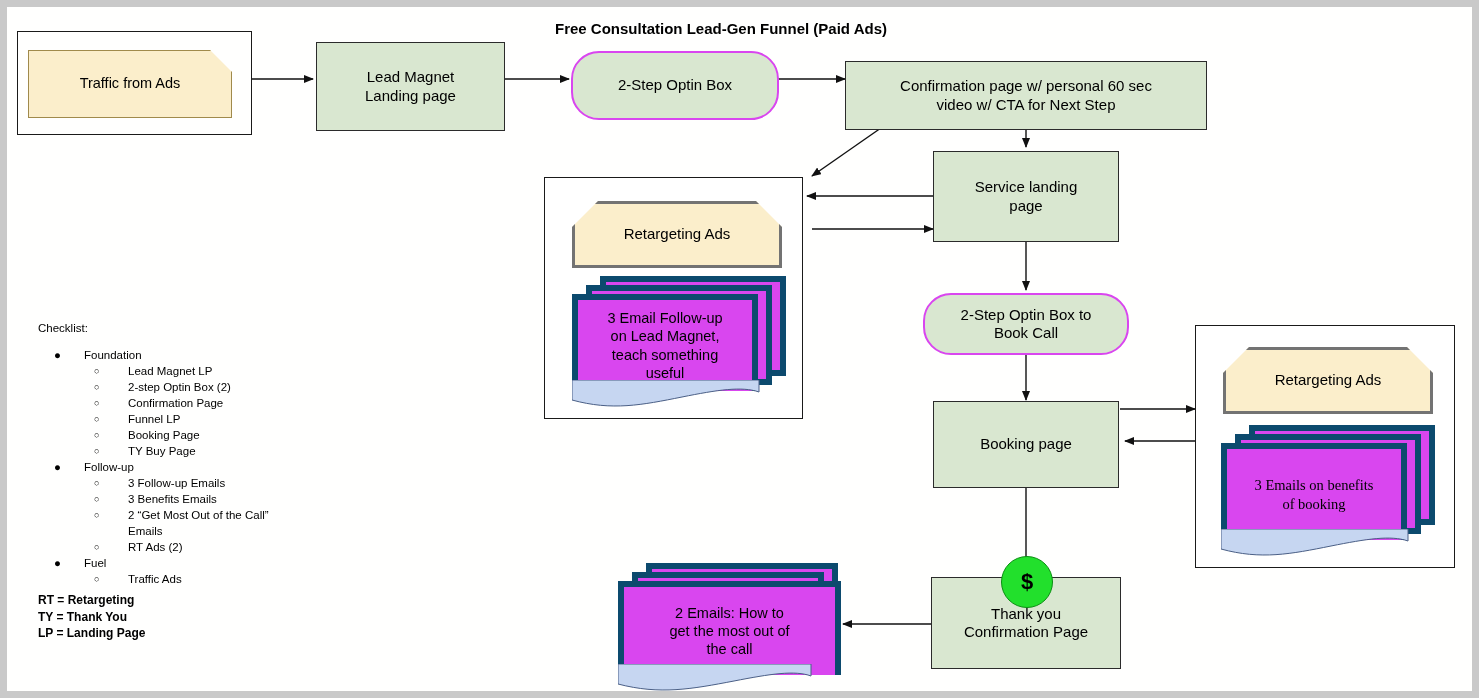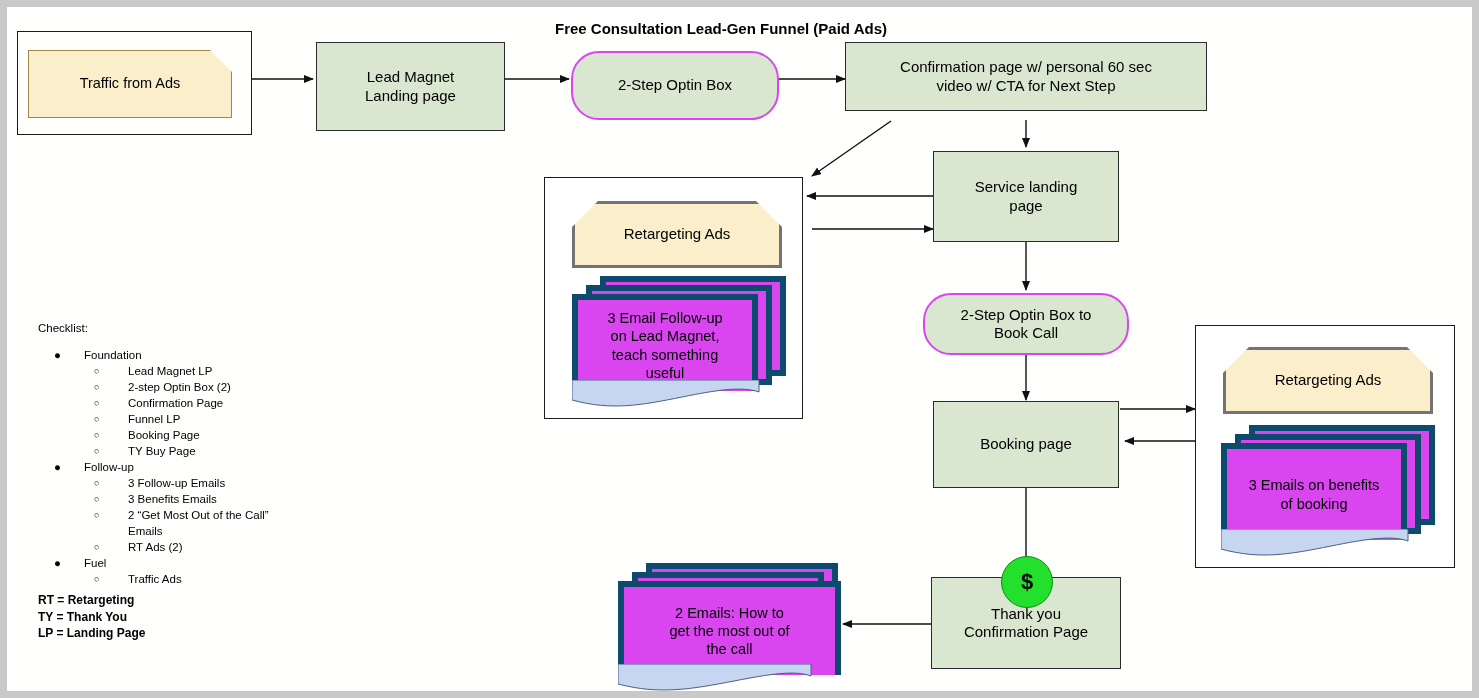--- a/index.html
+++ b/index.html
@@ -182,21 +182,21 @@
   <div class="title" style="left:548px; top:13px; font-size:15px;">Free Consultation Lead-Gen Funnel (Paid Ads)</div>
 
   <div class="node plainbox" style="left:10px; top:24px; width:235px; height:104px;"></div>
   <div class="node rect" style="left:309px; top:35px; width:189px; height:89px; font-size:15px;">Lead Magnet
 Landing page</div>
 
   <div class="node tag" style="left:21px; top:43px; width:204px; height:68px; font-size:14.5px;">Traffic from Ads</div>
 
   <div class="node round" style="left:564px; top:44px; width:208px; height:69px; font-size:15px;">2-Step Optin Box</div>
 
-  <div class="node rect" style="left:838px; top:35px; width:362px; height:69px; font-size:15px;">Confirmation page w/ personal 60 sec
+  <div class="node rect" style="left:838px; top:54px; width:362px; height:69px; font-size:15px;">Confirmation page w/ personal 60 sec
 video w/ CTA for Next Step</div>
 
   <div class="node group" style="left:537px; top:170px; width:259px; height:242px;"></div>
   <div class="node penta" style="left:565px; top:194px; width:210px; height:67px; font-size:15px;">Retargeting Ads</div>
 
   <div class="stack" style="left:565px; top:269px; width:220px; height:134px;">
     <div class="sheet" style="left:28px; top:0px; width:186px; height:100px;"></div>
     <div class="sheet" style="left:14px; top:9px; width:186px; height:100px;"></div>
     <div class="sheet front" style="left:0px; top:18px; width:186px; height:97px; font-size:14.5px;">3 Email Follow-up
 on Lead Magnet,
@@ -214,21 +214,21 @@
 Book Call</div>
 
   <div class="node rect" style="left:926px; top:394px; width:186px; height:87px; font-size:15px;">Booking page</div>
 
   <div class="node group" style="left:1188px; top:318px; width:260px; height:243px;"></div>
   <div class="node penta" style="left:1216px; top:340px; width:210px; height:67px; font-size:15px;">Retargeting Ads</div>
 
   <div class="stack" style="left:1214px; top:418px; width:220px; height:134px;">
     <div class="sheet" style="left:28px; top:0px; width:186px; height:100px;"></div>
     <div class="sheet" style="left:14px; top:9px; width:186px; height:100px;"></div>
-    <div class="sheet front" style="left:0px; top:18px; width:186px; height:97px; font-size:14.5px;">3 Emails on benefits
+    <div class="sheet front" style="left:0px; top:18px; width:186px; height:97px; font-size:14.5px;font-family:Liberation Serif, serif;">3 Emails on benefits
 of booking</div>
     <svg class="wave" style="top:104px; height:30px;" viewBox="0 0 220 30" preserveAspectRatio="none">
       <path d="M0,0 L0,20 C40,31 70,25 110,17 C145,10 170,6 187,12 L187,0 Z" fill="#c6d6f1" stroke="#4a5f86" stroke-width="1"></path>
     </svg>
   </div>
 
   <div class="node rect" style="left:924px; top:570px; width:190px; height:92px; font-size:15px;">Thank you
 Confirmation Page</div>
   <div class="money" style="left:994px; top:549px; width:50px; height:50px; font-size:22px;">$</div>
 

